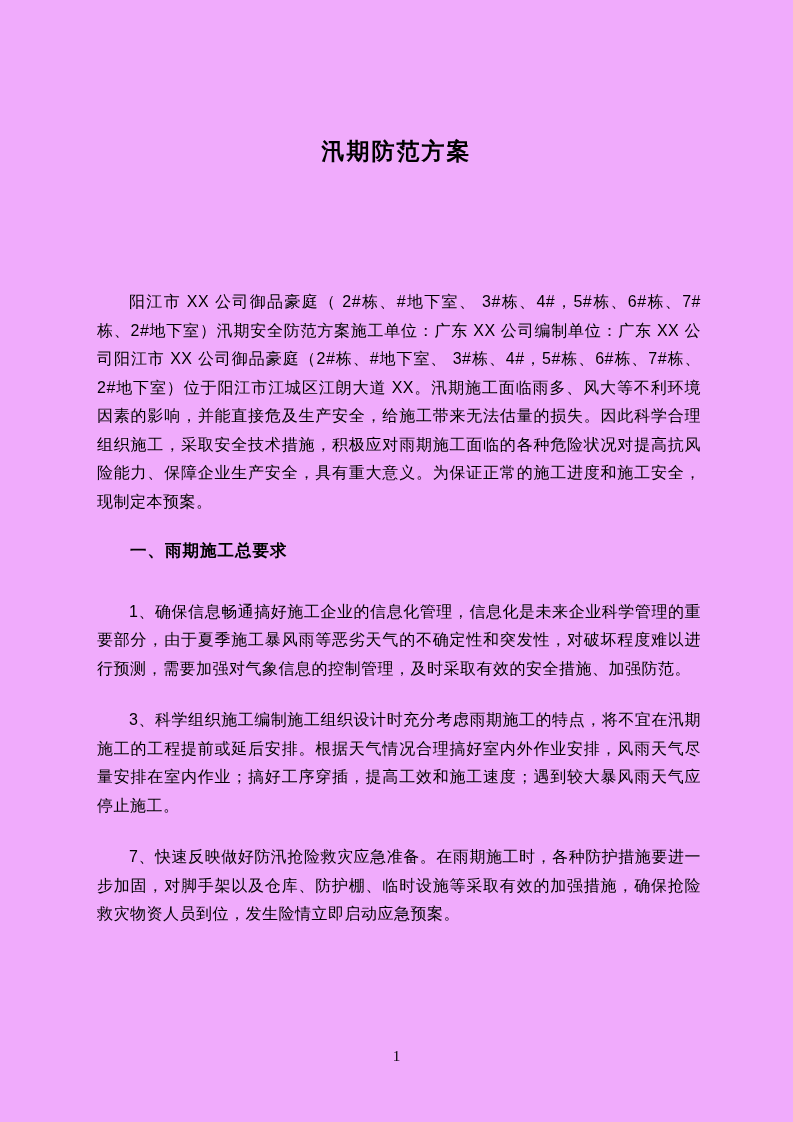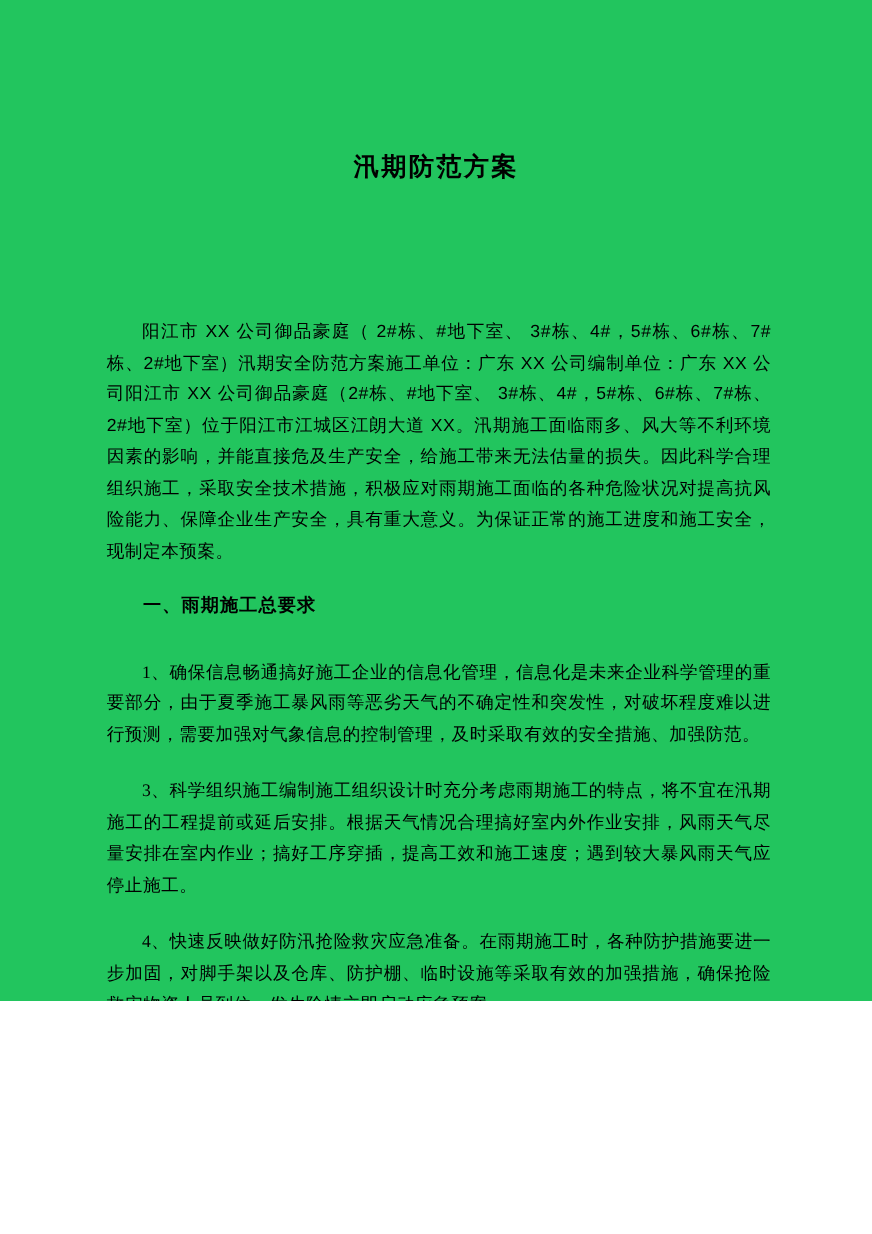--- a/index.html
+++ b/index.html
@@ -3,22 +3,22 @@
 <meta charset="utf-8">
 <style>
   html, body {
     margin: 0;
     padding: 0;
     background: #ffffff;
   }
   .page {
     position: relative;
     width: 793px;
-    height: 910px;
-    background: #22c55e;
+    height: 1122px;
+    background: #f0abfc;
     color: #000000;
     font-family: "Liberation Sans", sans-serif;
     overflow: hidden;
     box-sizing: border-box;
   }
   .doc-title {
     margin: 0;
     padding-top: 136px;
     text-align: center;
     font-size: 23px;
@@ -43,21 +43,20 @@
   .section-heading {
     margin: 20px 0 33px 0;
     font-size: 16.5px;
     font-weight: 700;
     line-height: 28.5px;
     text-indent: 2em;
     letter-spacing: 1px;
   }
   .list-item {
     margin-bottom: 23px;
-    font-family: Liberation Serif, serif;
   }
   .page-number {
     position: absolute;
     left: 0;
     right: 0;
     top: 1048px;
     text-align: center;
     font-size: 15px;
     font-family: "Liberation Serif", serif;
     color: #000000;
@@ -74,19 +73,19 @@
 
     <p class="body-text intro">阳江市 XX 公司御品豪庭（ 2#栋、#地下室、 3#栋、4#，5#栋、6#栋、7#栋、2#地下室）汛期安全防范方案施工单位：广东 XX 公司编制单位：广东 XX 公司阳江市 XX 公司御品豪庭（2#栋、#地下室、 3#栋、4#，5#栋、6#栋、7#栋、2#地下室）位于阳江市江城区江朗大道 XX。汛期施工面临雨多、风大等不利环境因素的影响，并能直接危及生产安全，给施工带来无法估量的损失。因此科学合理组织施工，采取安全技术措施，积极应对雨期施工面临的各种危险状况对提高抗风险能力、保障企业生产安全，具有重大意义。为保证正常的施工进度和施工安全，现制定本预案。</p>
 
     <h2 class="section-heading">一、雨期施工总要求</h2>
 
     <p class="body-text list-item">1、确保信息畅通搞好施工企业的信息化管理，信息化是未来企业科学管理的重要部分，由于夏季施工暴风雨等恶劣天气的不确定性和突发性，对破坏程度难以进行预测，需要加强对气象信息的控制管理，及时采取有效的安全措施、加强防范。</p>
 
 
     <p class="body-text list-item">3、科学组织施工编制施工组织设计时充分考虑雨期施工的特点，将不宜在汛期施工的工程提前或延后安排。根据天气情况合理搞好室内外作业安排，风雨天气尽量安排在室内作业；搞好工序穿插，提高工效和施工速度；遇到较大暴风雨天气应停止施工。</p>
 
-    <p class="body-text list-item">4、快速反映做好防汛抢险救灾应急准备。在雨期施工时，各种防护措施要进一步加固，对脚手架以及仓库、防护棚、临时设施等采取有效的加强措施，确保抢险救灾物资人员到位，发生险情立即启动应急预案。</p>
+    <p class="body-text list-item">7、快速反映做好防汛抢险救灾应急准备。在雨期施工时，各种防护措施要进一步加固，对脚手架以及仓库、防护棚、临时设施等采取有效的加强措施，确保抢险救灾物资人员到位，发生险情立即启动应急预案。</p>
 
   </div>
 
   <div class="page-number">1</div>
 
 </div>
 
 </body></html>

